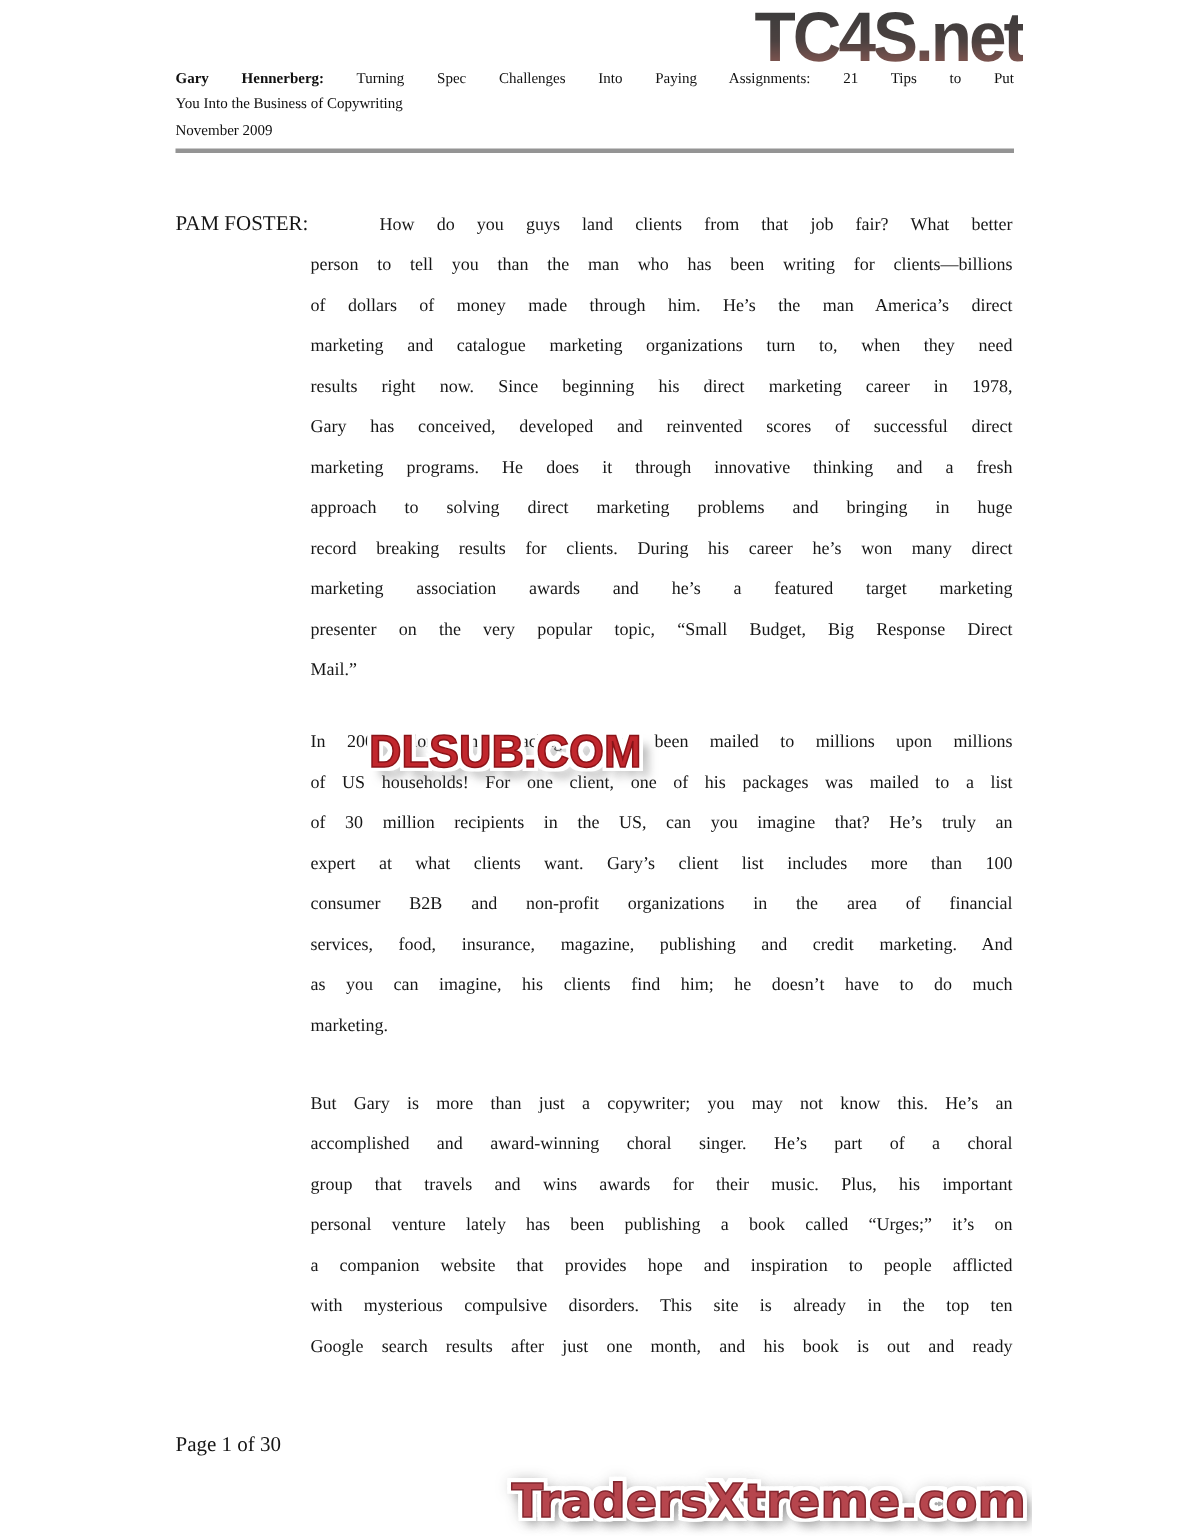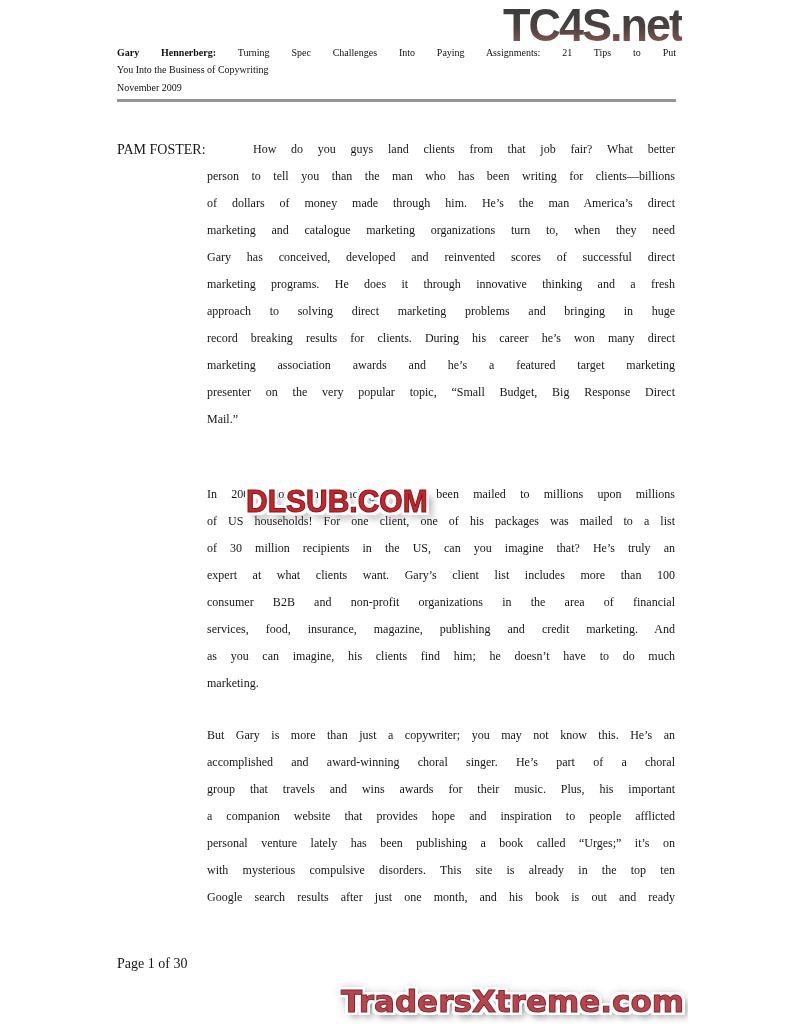--- a/index.html
+++ b/index.html
@@ -93,20 +93,21 @@
 
   <div class="rule"></div>
 
   <div class="speaker">PAM FOSTER:</div>
 
   <div class="para para1">
       <div class="tline indent">How do you guys land clients from that job fair? What better</div>
       <div class="tline">person to tell you than the man who has been writing for clients—billions</div>
       <div class="tline">of dollars of money made through him. He’s the man America’s direct</div>
       <div class="tline">marketing and catalogue marketing organizations turn to, when they need</div>
+      <div class="tline">results right now. Since beginning his direct marketing career in 1978,</div>
       <div class="tline">Gary has conceived, developed and reinvented scores of successful direct</div>
       <div class="tline">marketing programs. He does it through innovative thinking and a fresh</div>
       <div class="tline">approach to solving direct marketing problems and bringing in huge</div>
       <div class="tline">record breaking results for clients. During his career he’s won many direct</div>
       <div class="tline">marketing association awards and he’s a featured target marketing</div>
       <div class="tline">presenter on the very popular topic, “Small Budget, Big Response Direct</div>
       <div class="tline last">Mail.”</div>
     </div>
   <div class="para para2">
       <div class="tline">In 2009 alone, his packages have been mailed to millions upon millions</div>
@@ -115,22 +116,22 @@
       <div class="tline">expert at what clients want. Gary’s client list includes more than 100</div>
       <div class="tline">consumer B2B and non-profit organizations in the area of financial</div>
       <div class="tline">services, food, insurance, magazine, publishing and credit marketing. And</div>
       <div class="tline">as you can imagine, his clients find him; he doesn’t have to do much</div>
       <div class="tline last">marketing.</div>
     </div>
   <div class="para para3">
       <div class="tline">But Gary is more than just a copywriter; you may not know this. He’s an</div>
       <div class="tline">accomplished and award-winning choral singer. He’s part of a choral</div>
       <div class="tline">group that travels and wins awards for their music. Plus, his important</div>
+      <div class="tline">personal venture lately has been publishing a book called “Urges;” it’s on</div>
       <div class="tline">a companion website that provides hope and inspiration to people afflicted</div>
-      <div class="tline">personal venture lately has been publishing a book called “Urges;” it’s on</div>
       <div class="tline">with mysterious compulsive disorders. This site is already in the top ten</div>
       <div class="tline">Google search results after just one month, and his book is out and ready</div>
     </div>
 
   <div class="watermark">
     <span>DLSUB.COM</span>
   </div>
 
   <div class="footer">Page 1 of 30</div>
 

